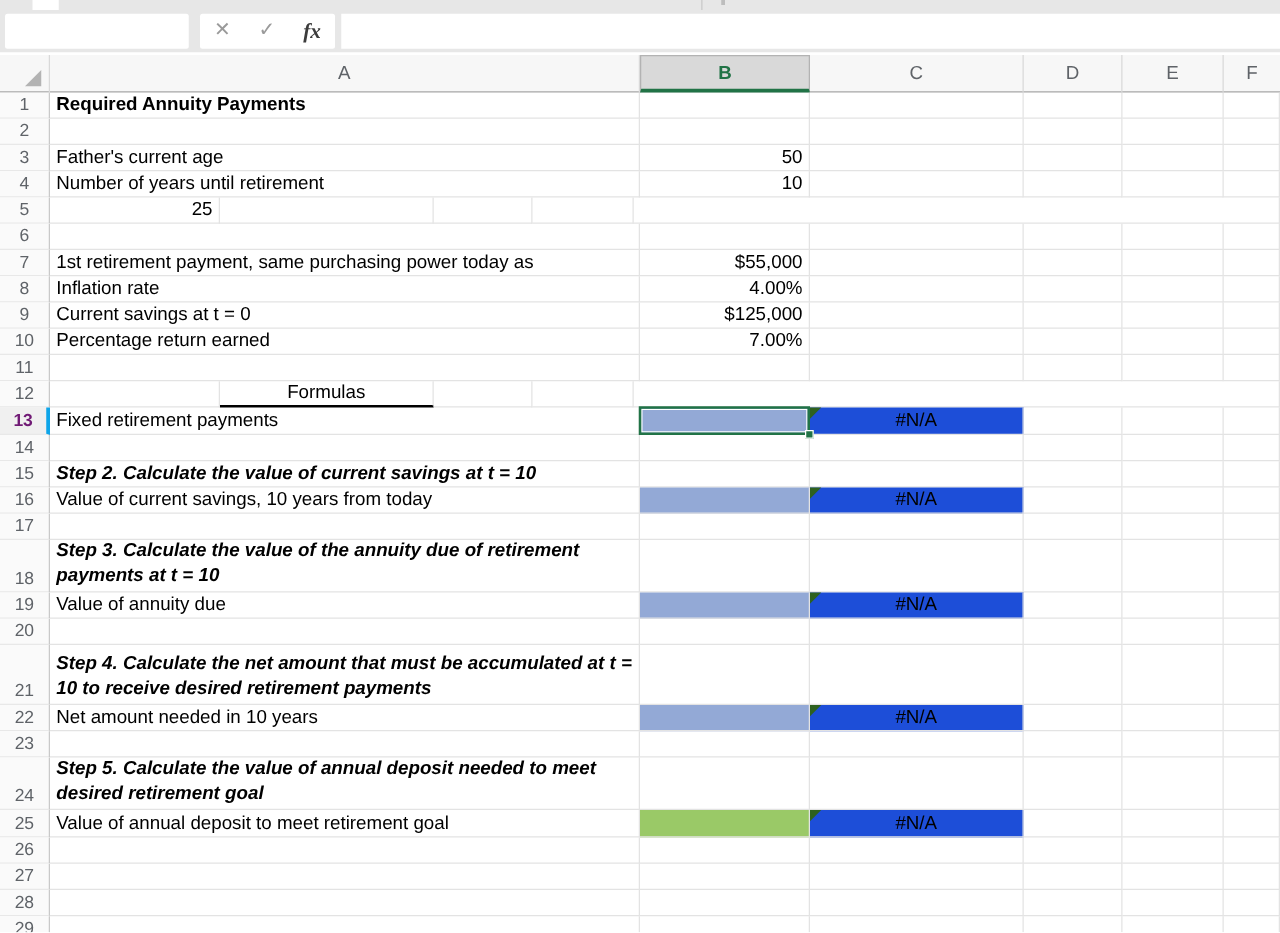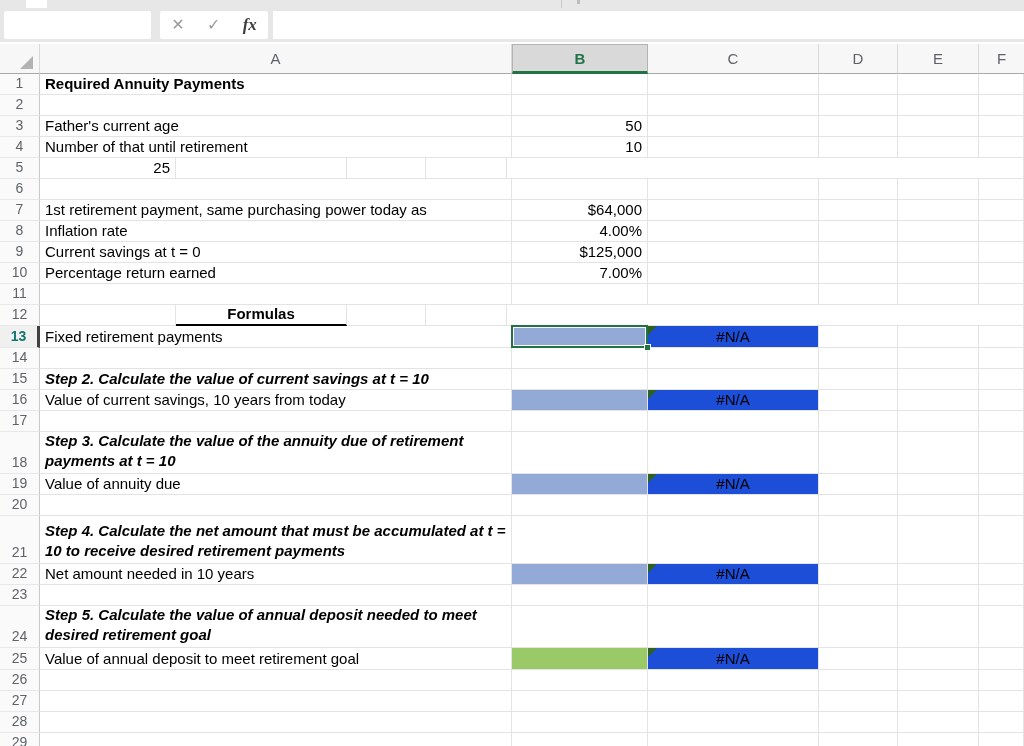--- a/index.html
+++ b/index.html
@@ -44,31 +44,31 @@
   .w-d  { width:79px;  min-width:79px; }
   .w-e  { width:81px;  min-width:81px; }
   .w-f  { flex:1; }
 
   
   .grid { height:672px; overflow:hidden; background:#fff; }
   .row { display:flex; }
   .rh { display:flex; align-items:flex-end; justify-content:center; font-size:14px; color:#5f6368;
         background:#fafafa; border-right:1px solid #c9c9c9; border-bottom:1px solid #e8e8e8;
         padding-bottom:3px; }
-  .rh.sel { color:#0f766e; font-weight:bold; border-right:3px solid #404040; background:#f0f0f0; }
+  .rh.sel { color:#701a75; font-weight:bold; border-right:3px solid #0ea5e9; background:#f0f0f0; }
   .cell { position:relative; display:flex; align-items:flex-end; font-size:15px; color:#000;
           border-right:1px solid #e3e3e3; border-bottom:1px solid #e3e3e3;
           padding:0 5px 2px 5px; overflow:hidden; }
   .cell.ca { justify-content:flex-start; white-space:nowrap; }
   .cell.ca.wrap { white-space:normal; line-height:20px; padding-top:1px; }
   .cell.cb { justify-content:flex-end; }
   .cell.cc { justify-content:center; }
   .cell.title { font-weight:bold; }
   .cell.step  { font-weight:bold; font-style:italic; }
-  .cell.c-header { font-weight:bold; justify-content:center; border-bottom:2px solid #000; }
+  .cell.c-header { font-weight:normal; justify-content:center; border-bottom:2px solid #000; }
   .cell.c-formula { background:#1d4ed8; justify-content:center; overflow:visible; }
   .cell.fill-blue  { background:#93A9D6; }
   .cell.fill-green { background:#9AC967; }
   .cell.selected { overflow:visible; z-index:3; }
   .sel-box { position:absolute; inset:-1px; border:2px solid #217346;
              box-shadow:inset 0 0 0 1px #fff; pointer-events:none; }
   .sel-handle { position:absolute; right:-4px; bottom:-4px; width:7px; height:7px;
                 background:#217346; border:1px solid #fff; }
   .flag { position:absolute; top:0; left:0; width:0; height:0;
           border-top:9px solid #2E611F; border-right:9px solid transparent; }
@@ -131,21 +131,21 @@
     <div class="rh w-rh">3</div>
     <div class="cell ca w-a">Father's current age</div>
     <div class="cell cb w-b">50</div>
     <div class="cell cc w-c"></div>
     <div class="cell w-d"></div>
     <div class="cell w-e"></div>
     <div class="cell w-f"></div>
   </div>
       <div class="row" style="height: 21px;">
     <div class="rh w-rh">4</div>
-    <div class="cell ca w-a">Number of that until retirement</div>
+    <div class="cell ca w-a">Number of years until retirement</div>
     <div class="cell cb w-b">10</div>
     <div class="cell cc w-c"></div>
     <div class="cell w-d"></div>
     <div class="cell w-e"></div>
     <div class="cell w-f"></div>
   </div>
       <div class="row" style="height: 21px;">
     <div class="rh w-rh">5</div>
     <div class="cell cb w-b">25</div>
     <div class="cell cc w-c"></div>
@@ -158,21 +158,21 @@
     <div class="cell ca w-a"></div>
     <div class="cell cb w-b"></div>
     <div class="cell cc w-c"></div>
     <div class="cell w-d"></div>
     <div class="cell w-e"></div>
     <div class="cell w-f"></div>
   </div>
       <div class="row" style="height: 21px;">
     <div class="rh w-rh">7</div>
     <div class="cell ca w-a">1st retirement payment, same purchasing power today as</div>
-    <div class="cell cb w-b">$64,000</div>
+    <div class="cell cb w-b">$55,000</div>
     <div class="cell cc w-c"></div>
     <div class="cell w-d"></div>
     <div class="cell w-e"></div>
     <div class="cell w-f"></div>
   </div>
       <div class="row" style="height: 21px;">
     <div class="rh w-rh">8</div>
     <div class="cell ca w-a">Inflation rate</div>
     <div class="cell cb w-b">4.00%</div>
     <div class="cell cc w-c"></div>

